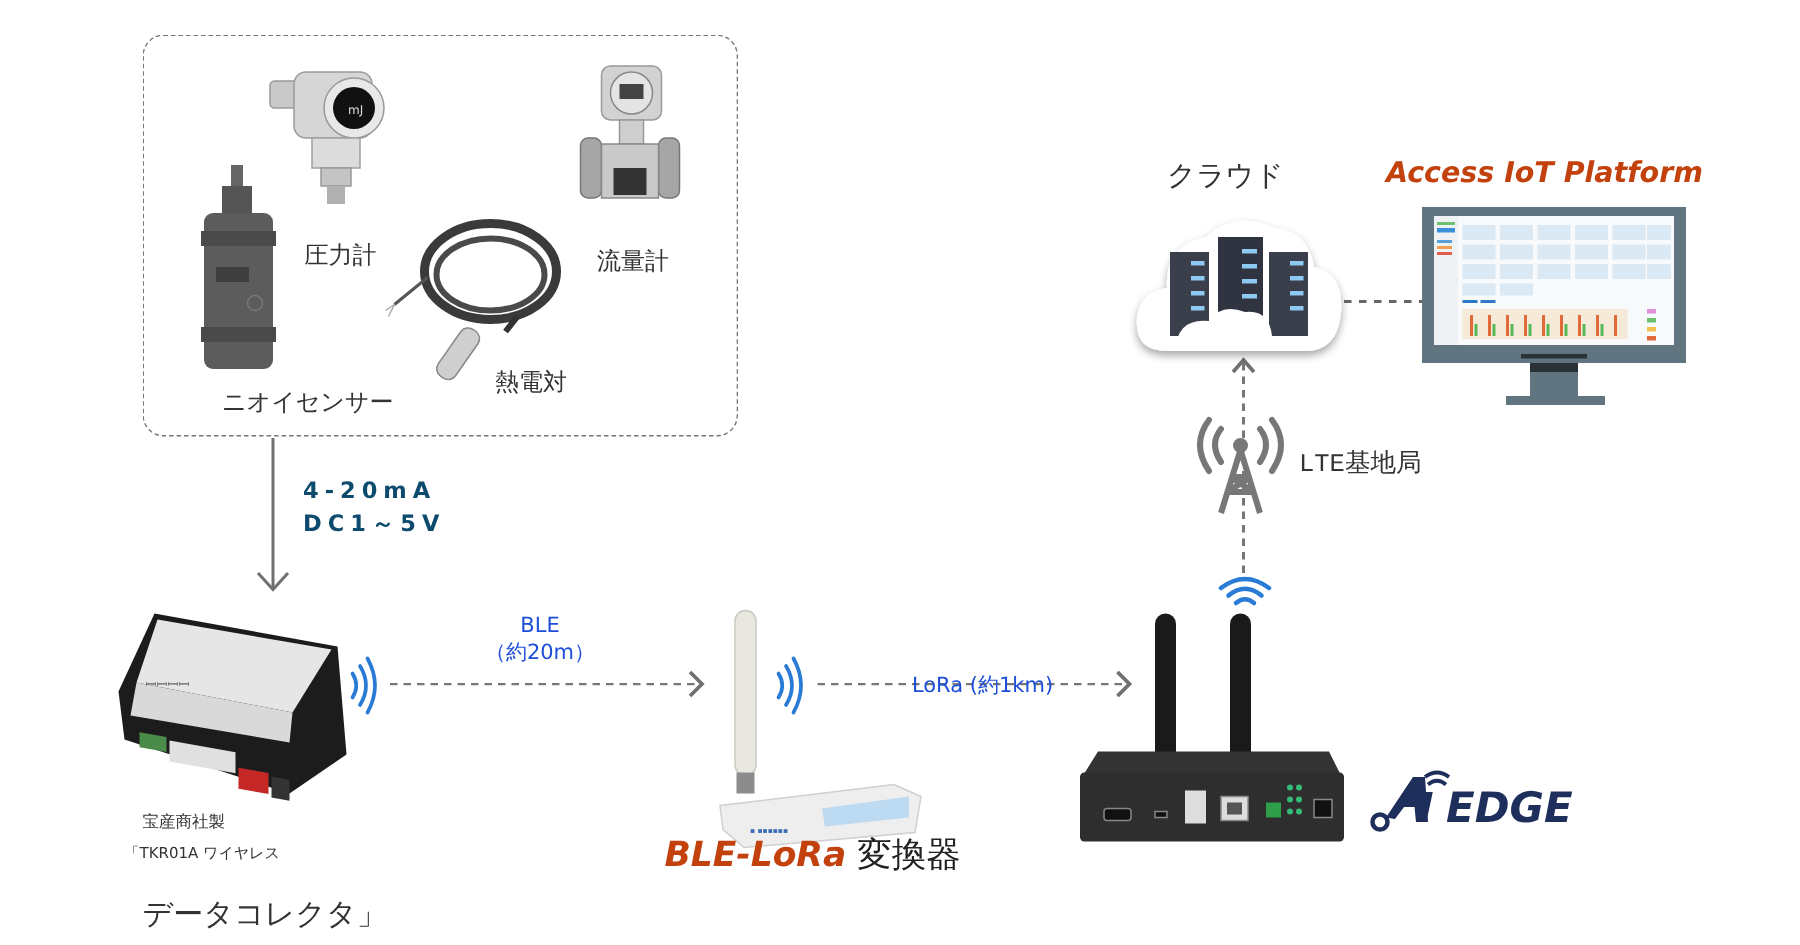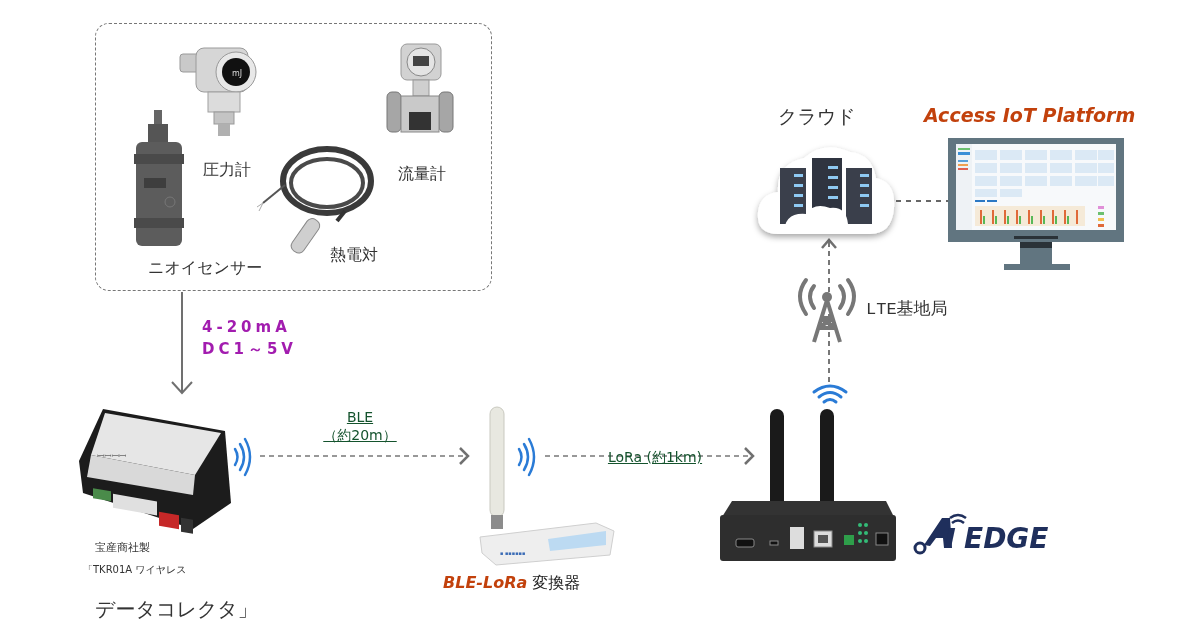--- a/index.html
+++ b/index.html
@@ -1,21 +1,21 @@
 <!DOCTYPE html>
 <html><head>
 <meta charset="utf-8">
 <style>
   html,body{margin:0;padding:0;background:#ffffff;}
   body{width:1200px;height:630px;position:relative;overflow:hidden;font-family:"DejaVu Sans",sans-serif;color:#333;}
   .abs{position:absolute;}
   .label{font-size:16px;color:#333;white-space:nowrap;}
   .sensor-box{left:95px;top:23px;width:397px;height:268px;border:1.5px dashed #777;border-radius:14px;box-sizing:border-box;}
-  .sig-title{font-size:15px;font-weight:bold;letter-spacing:4px;line-height:22px;color:#a21caf;}
-  .small-label{font-size:14px;color:#14532d;text-align:center;line-height:18px;text-decoration:underline;}
+  .sig-title{font-size:15px;font-weight:bold;letter-spacing:4px;line-height:22px;color:#0c4a6e;}
+  .small-label{font-size:14px;color:#1d4ed8;text-align:center;line-height:18px;}
   .bold-italic{font-weight:bold;font-style:italic;font-family:"DejaVu Sans",sans-serif;color:#c2410c;}
   svg{position:absolute;overflow:visible;}
 </style>
 </head>
 <body>
 
 <div class="abs sensor-box"></div>
 
 <svg style="left:178px;top:44px;" width="80" height="96">
   <rect x="2" y="10" width="22" height="18" rx="3" fill="#c9c9c9" stroke="#999"></rect>
@@ -100,21 +100,21 @@
   <div>（約20m）</div>
 </div>
 
 <svg style="left:478px;top:405px;" width="140" height="160">
   <rect x="12" y="2" width="14" height="110" rx="7" fill="#e8e8e0" stroke="#c9c9c0"></rect>
   <rect x="13" y="110" width="12" height="14" fill="#8c8c8c"></rect>
   <path d="M2,132 L118,118 L136,126 L132,150 L18,160 L4,148 Z" fill="#eeeeee" stroke="#cfcfcf"></path>
   <path d="M70,134 L128,126 L128,140 L72,146 Z" fill="#bcdaf2"></path>
   <text x="22" y="150" font-size="5" fill="#3a6bb5">▪ ▪▪▪▪▪▪</text>
 </svg>
-<div class="abs" style="left:443px;top:573px;font-size:16px;color:#222;white-space:nowrap;">
+<div class="abs" style="left:443px;top:554px;font-size:23px;color:#222;white-space:nowrap;">
   <span class="bold-italic">BLE-LoRa</span><span> 変換器</span>
 </div>
 
 <svg style="left:516px;top:437px;" width="20" height="40">
   <path d="M3,12 Q8,20 3,28" fill="none" stroke="#2a7bd6" stroke-width="2.5" stroke-linecap="round"></path>
   <path d="M8,7 Q16,20 8,33" fill="none" stroke="#2a7bd6" stroke-width="2.5" stroke-linecap="round"></path>
   <path d="M13,2 Q23,20 13,38" fill="none" stroke="#2a7bd6" stroke-width="2.5" stroke-linecap="round"></path>
 </svg>
 
 <svg style="left:545px;top:446px;" width="214" height="20">

